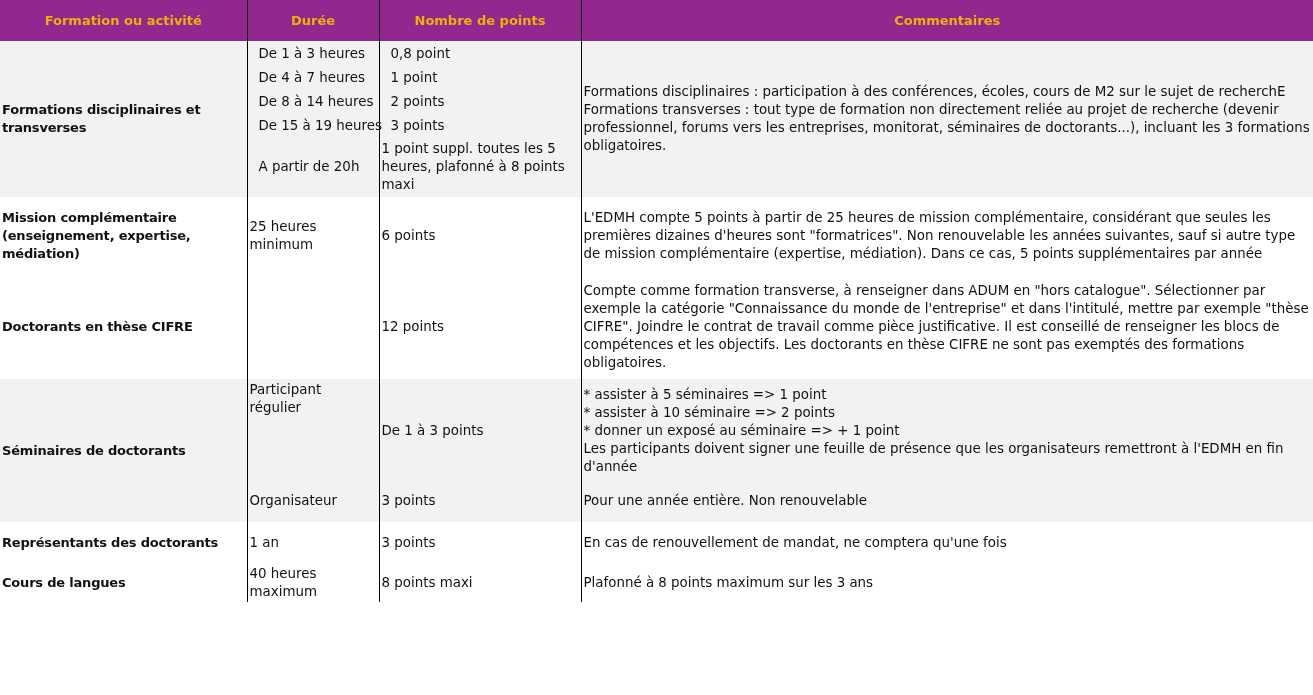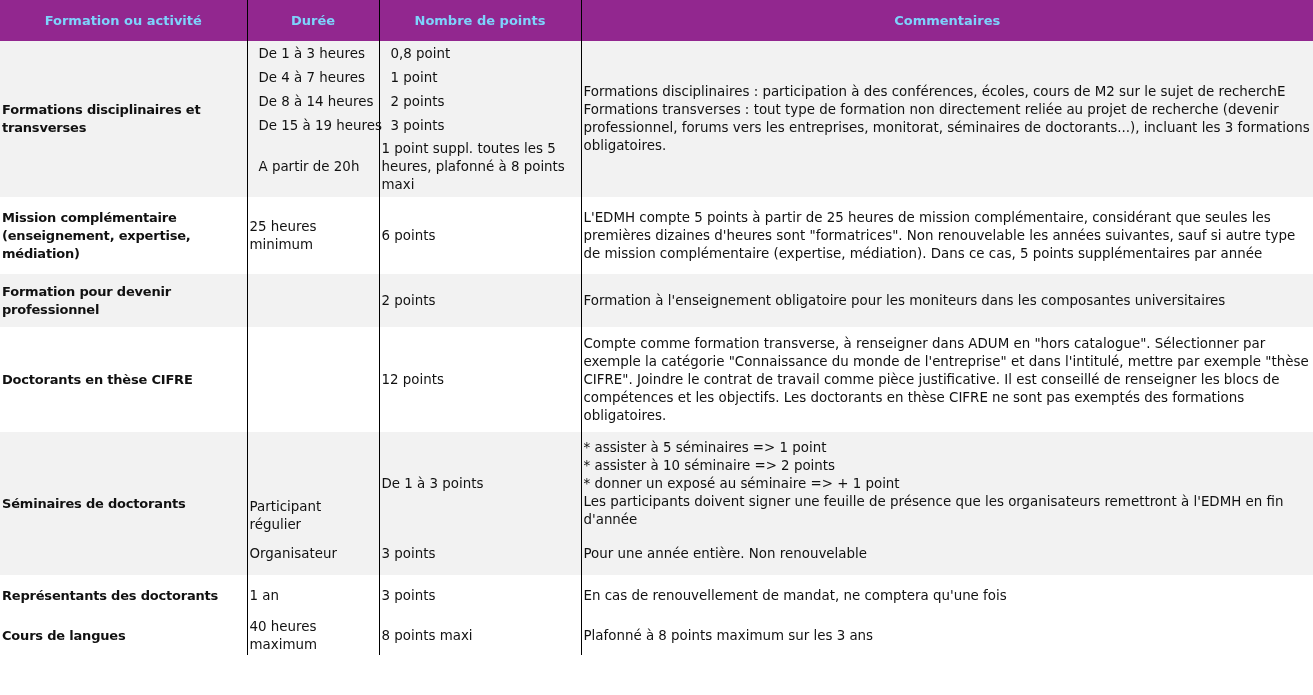--- a/index.html
+++ b/index.html
@@ -1,20 +1,20 @@
 <!DOCTYPE html>
 <html><head>
 <meta charset="utf-8">
 <style>
   html, body { margin: 0; padding: 0; background: #ffffff; }
   body { width: 1313px; height: 695px; overflow: hidden; font-family: "DejaVu Sans", "Liberation Sans", sans-serif; color: #111; }
   table { border-collapse: collapse; width: 1313px; table-layout: fixed; font-size: 13.4px; }
   col.c1 { width: 247px; } col.c2 { width: 132px; } col.c3 { width: 202px; } col.c4 { width: 732px; }
   thead th {
-    background: #92278f; color: #7dd3fc; font-weight: bold; font-size: 13px; height: 41px; padding: 0;
+    background: #92278f; color: #eab308; font-weight: bold; font-size: 13px; height: 41px; padding: 0;
     text-align: center; vertical-align: middle;
   }
   td { padding: 0 2px; vertical-align: middle; line-height: 18px; }
   td.c2, td.c3, td.c4 { border-left: 1px solid #000; }
   th.c2, th.c3, th.c4 { border-left: 1px solid #000; }
   tr.gray td { background: #f2f2f2; }
   tr.white td { background: #ffffff; }
   td.act { font-weight: bold; font-size: 13px; letter-spacing: -0.2px; }
   .line { display: block; height: 24px; line-height: 24px; white-space: nowrap; padding-left: 9px; }
   .line.tall { height: auto; line-height: 18px; white-space: normal; padding: 2px 0; }
@@ -63,38 +63,32 @@
       </td>
     </tr>
 
     <tr class="white" style="height:77px">
       <td class="act c1">Mission complémentaire (enseignement, expertise, médiation)</td>
       <td class="c2">25 heures minimum</td>
       <td class="c3">6 points</td>
       <td class="c4">L'EDMH compte 5 points à partir de 25 heures de mission complémentaire, considérant que seules les premières dizaines d'heures sont "formatrices". Non renouvelable les années suivantes, sauf si autre type de mission complémentaire (expertise, médiation). Dans ce cas, 5 points supplémentaires par année</td>
     </tr>
 
-    <tr class="gray" style="height:53px">
-      <td class="act c1">Formation pour devenir professionnel</td>
-      <td class="c2"></td>
-      <td class="c3">2 points</td>
-      <td class="c4">Formation à l'enseignement obligatoire pour les moniteurs dans les composantes universitaires</td>
-    </tr>
 
     <tr class="white" style="height:105px">
       <td class="act c1">Doctorants en thèse CIFRE</td>
       <td class="c2"></td>
       <td class="c3">12 points</td>
       <td class="c4">Compte comme formation transverse, à renseigner dans ADUM en "hors catalogue". Sélectionner par exemple la catégorie "Connaissance du monde de l'entreprise" et dans l'intitulé, mettre par exemple "thèse CIFRE". Joindre le contrat de travail comme pièce justificative. Il est conseillé de renseigner les blocs de compétences et les objectifs. Les doctorants en thèse CIFRE ne sont pas exemptés des formations obligatoires.</td>
     </tr>
 
     <tr class="gray" style="height:143px">
       <td class="act c1">Séminaires de doctorants</td>
       <td class="c2">
-        <div style="height:100px;display:flex;align-items:flex-end">
+        <div style="height:100px;display:flex;align-items:flex-start">
             <span>Participant régulier</span>
           </div>
         <div style="height:40px;display:flex;align-items:center">
             <span>Organisateur</span>
           </div>
       </td>
       <td class="c3">
         <div style="height:100px;display:flex;align-items:center">
             <span>De 1 à 3 points</span>
           </div>

